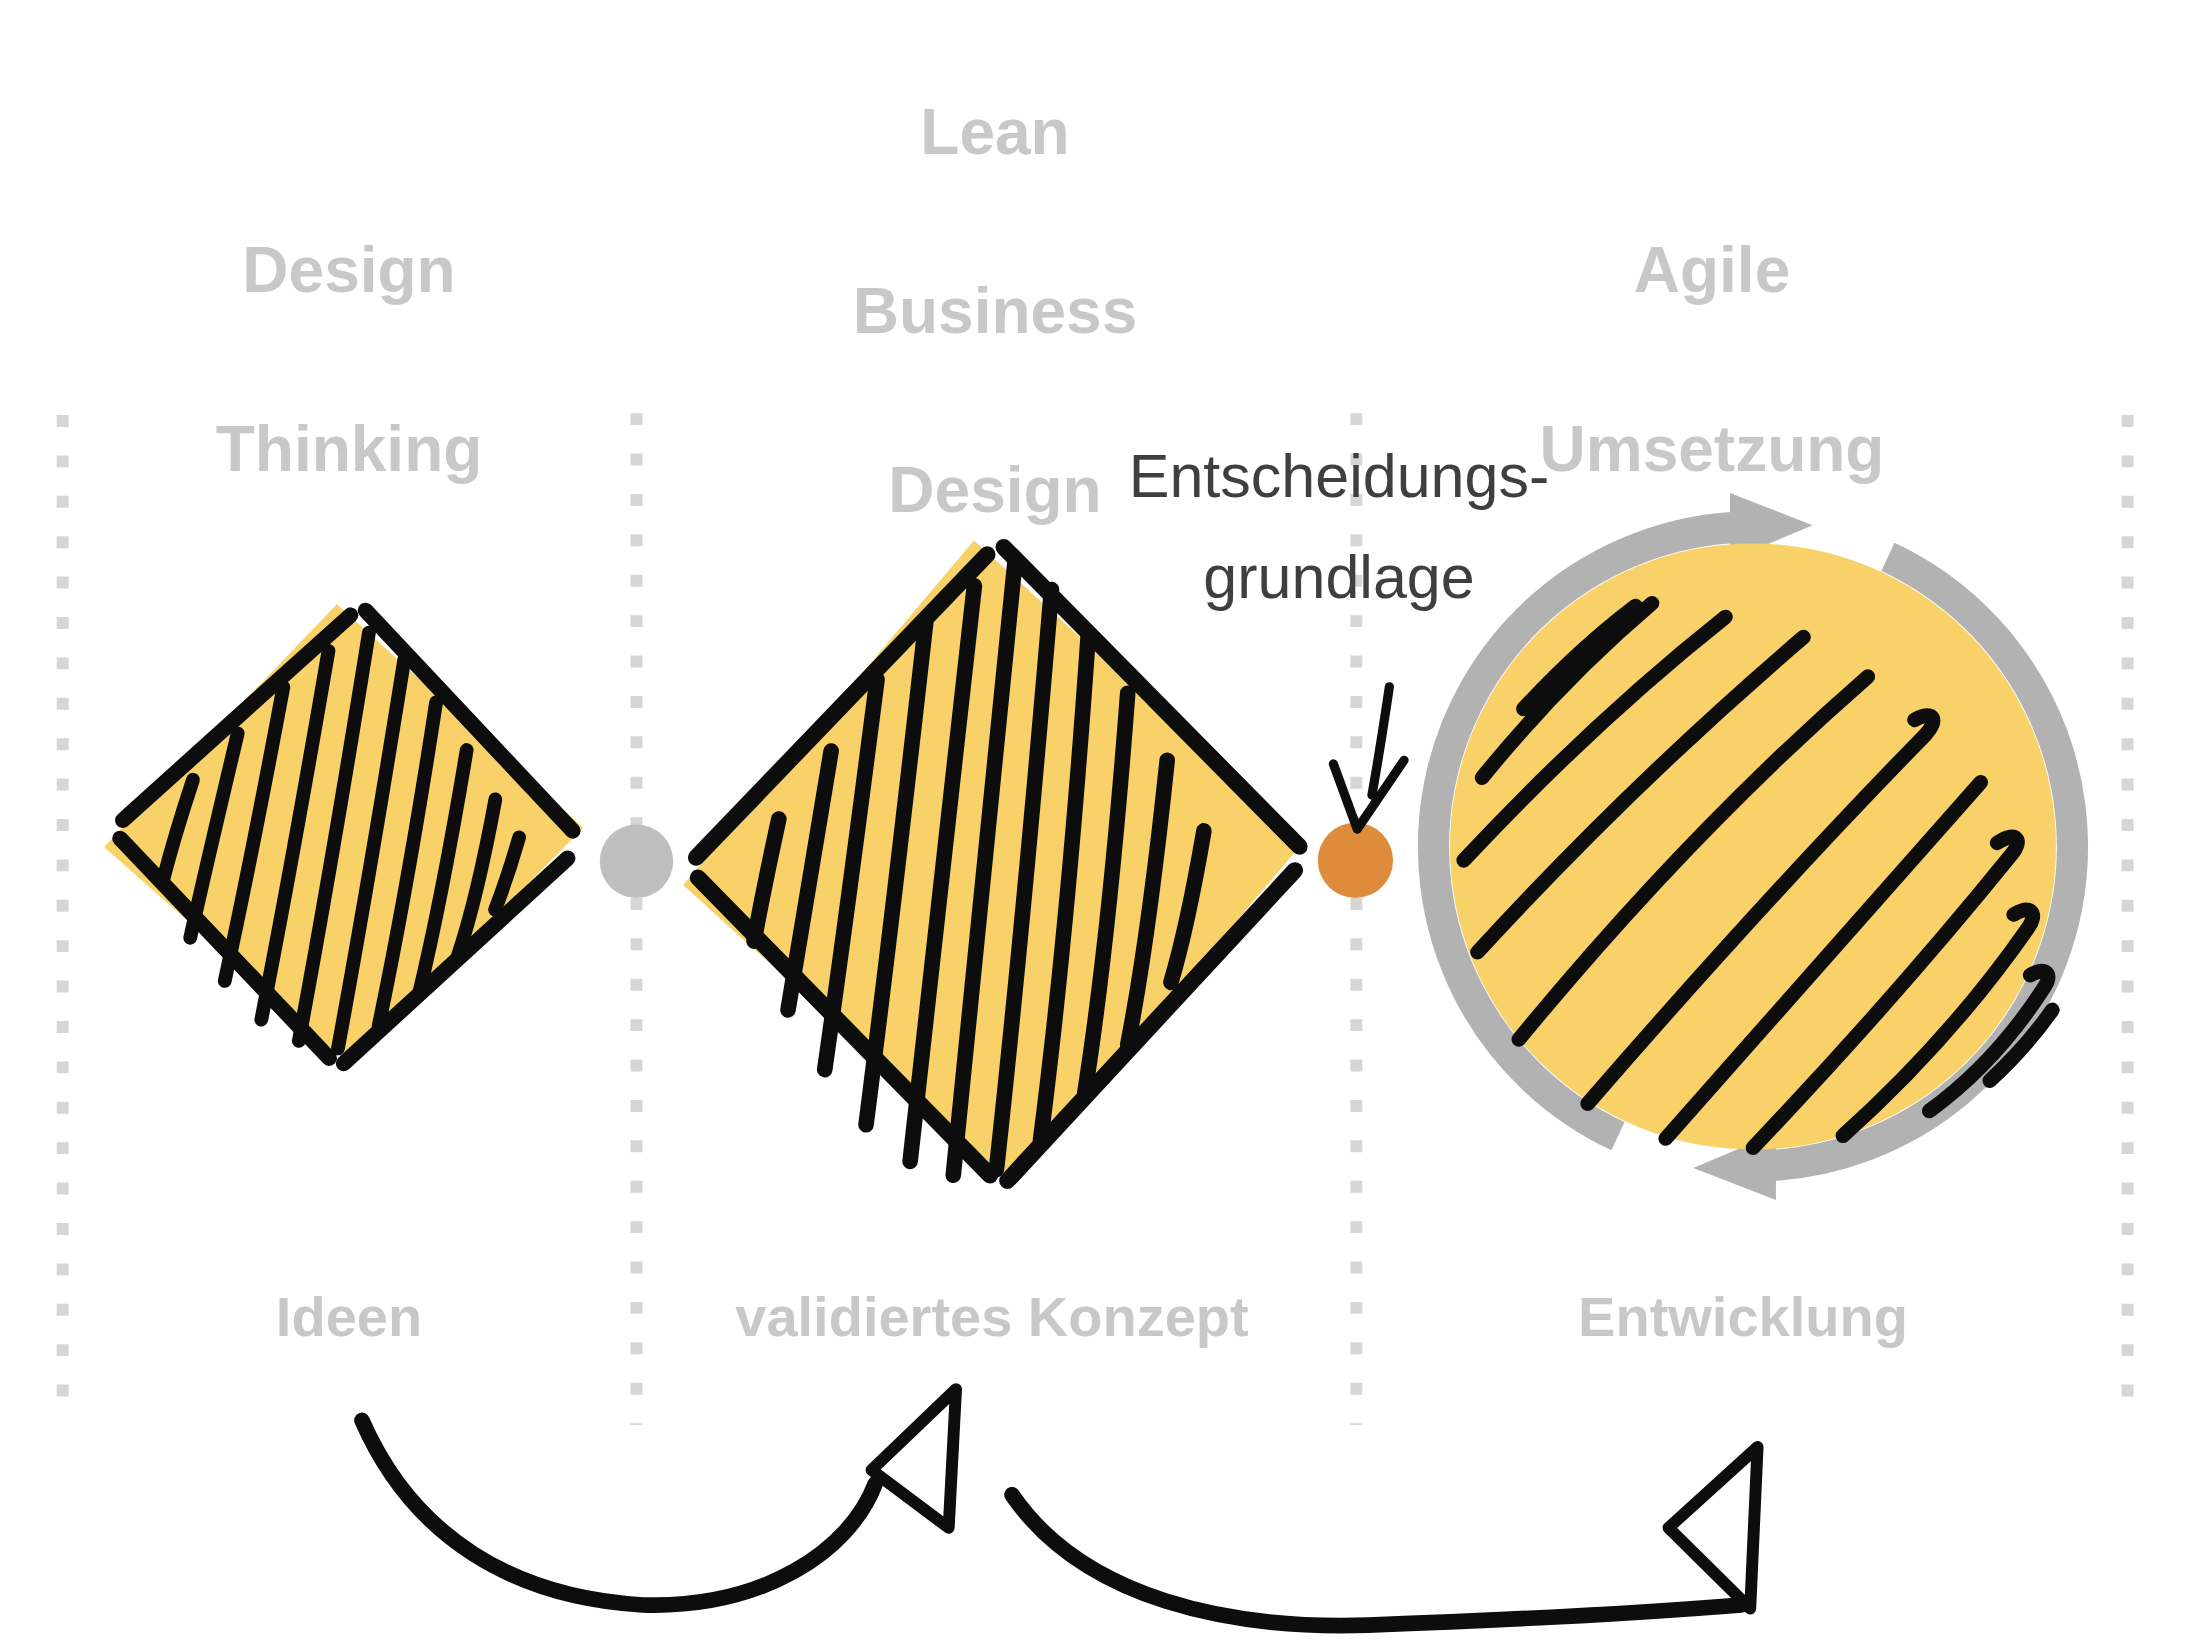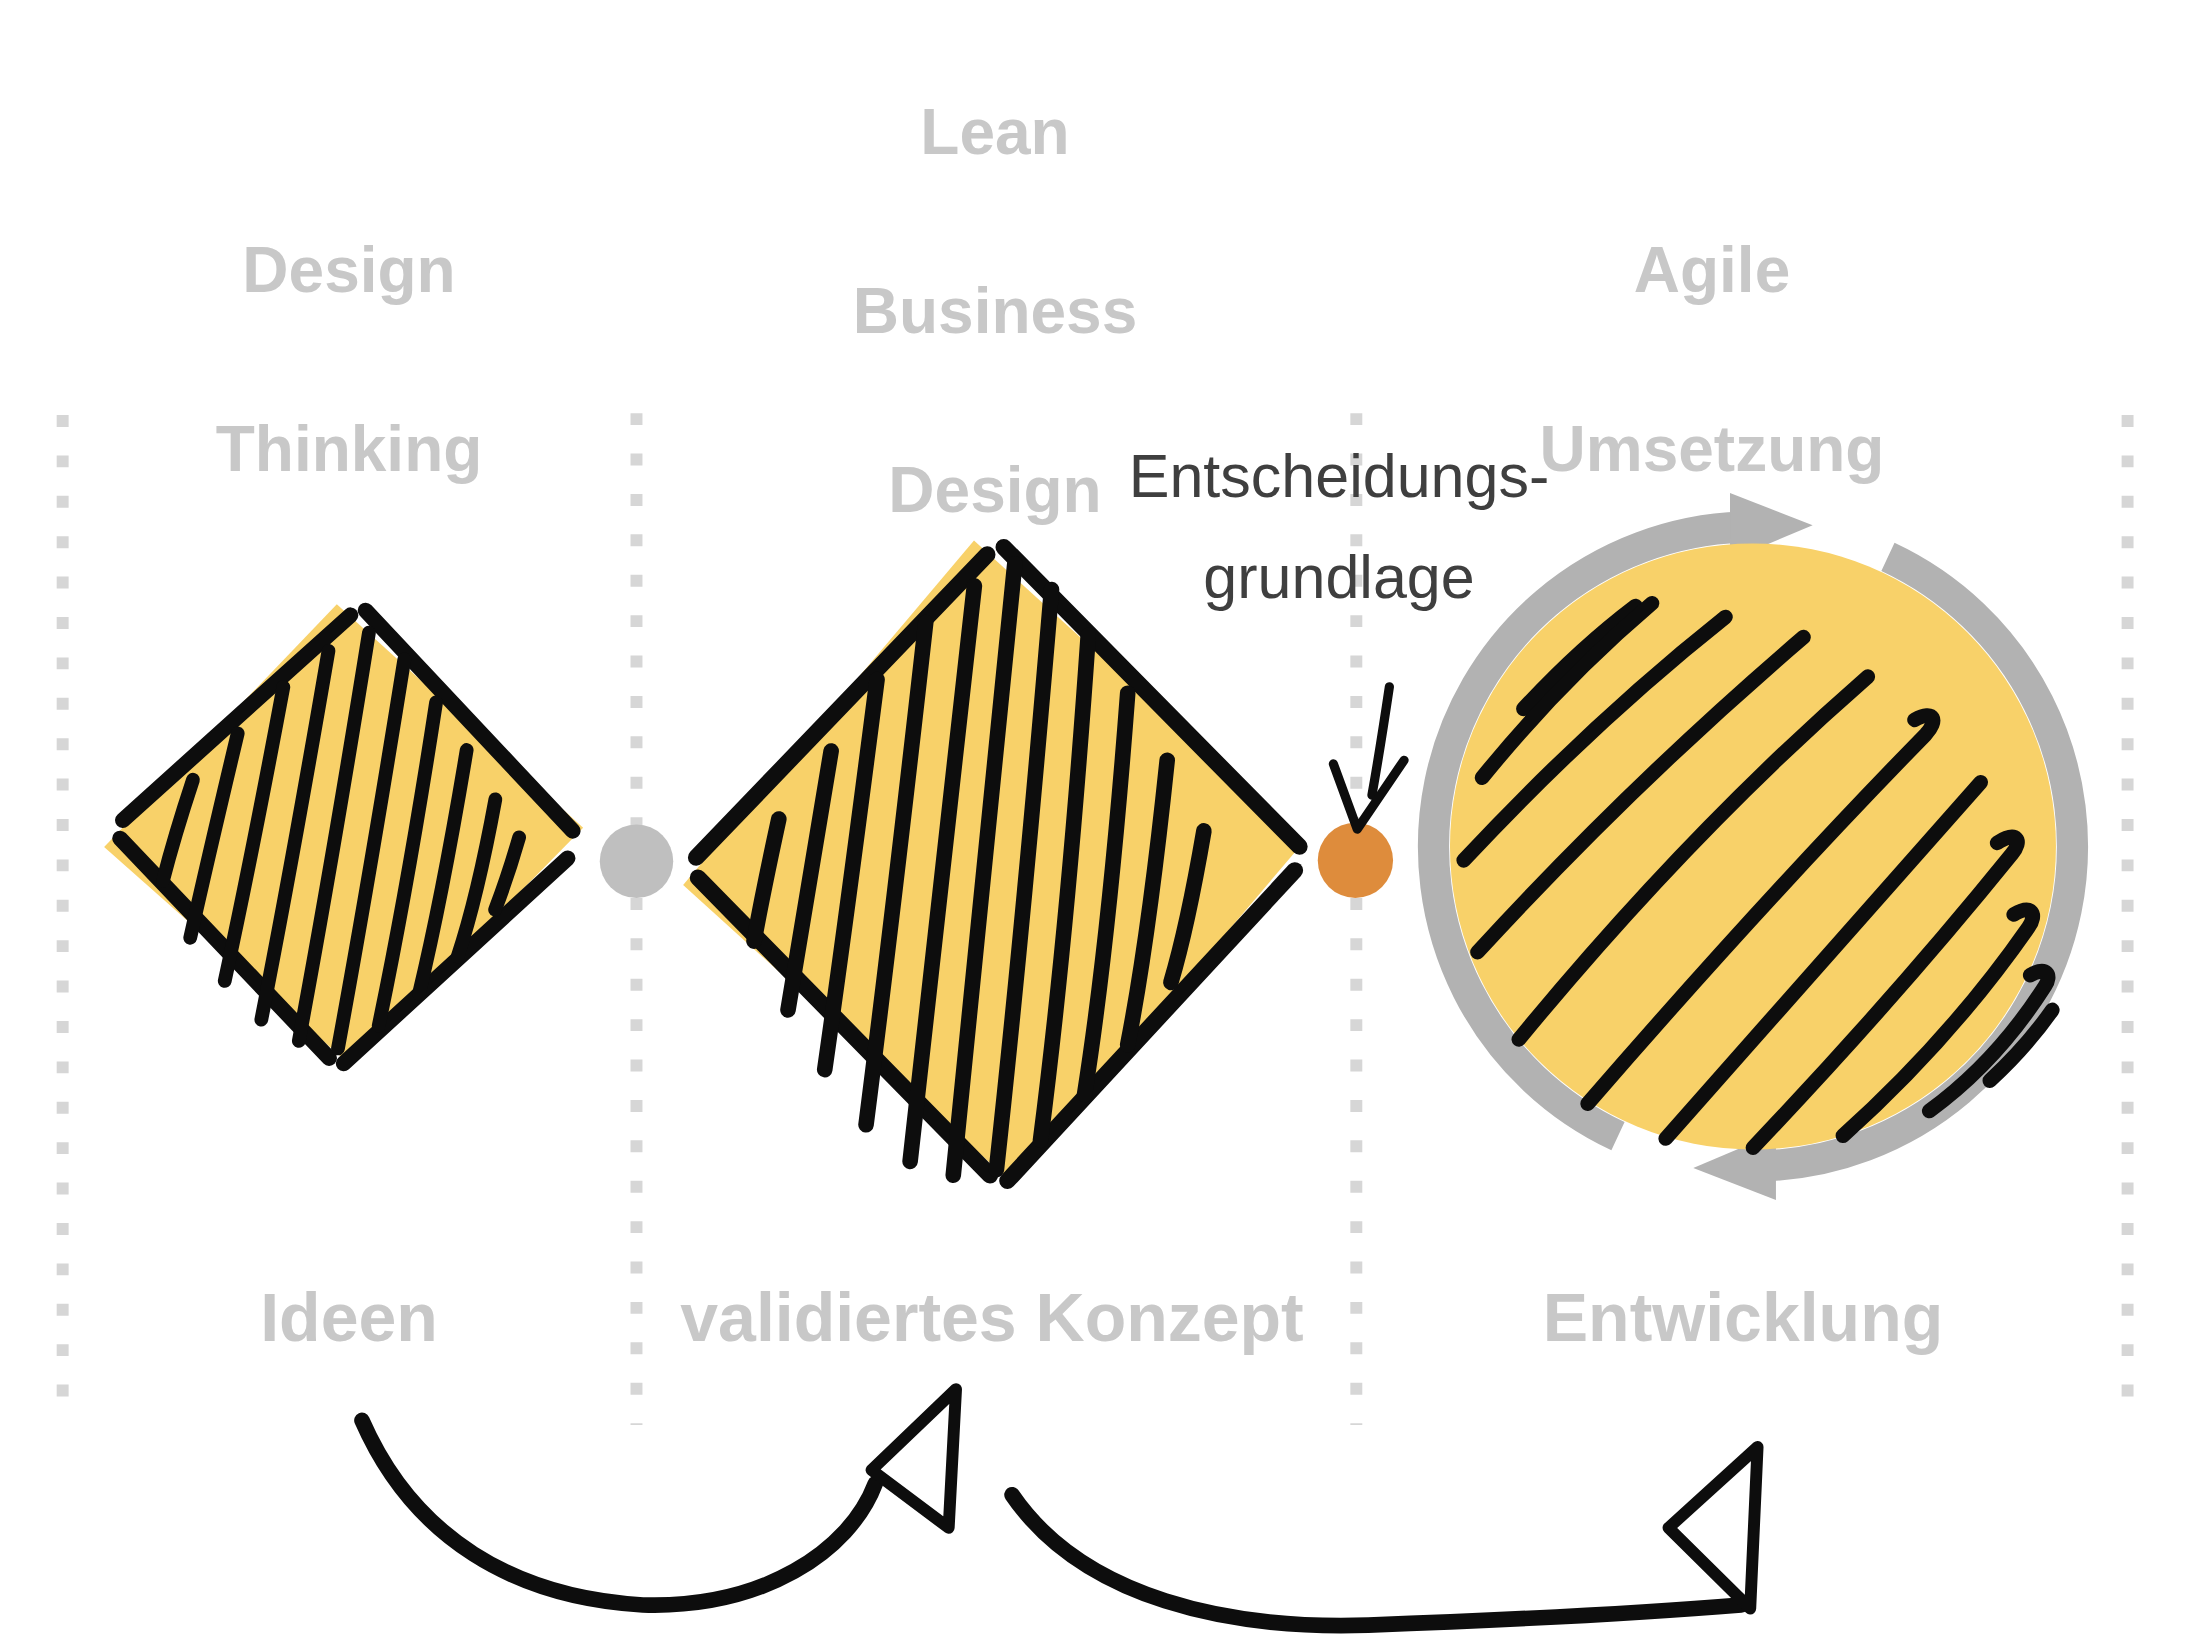--- a/index.html
+++ b/index.html
@@ -12,21 +12,21 @@
     font-family:"Liberation Sans", sans-serif;
   }
   .stage svg{position:absolute;left:0;top:0;}
   .phase-title{
     position:absolute;transform:translateX(-50%);
     color:var(--textgray);font-weight:700;font-size:64px;line-height:179px;
     text-align:center;white-space:pre-line;letter-spacing:0px;
   }
   .phase-label{
     position:absolute;transform:translateX(-50%);
-    color:var(--textgray);font-weight:700;font-size:68px;line-height:70px;
+    color:var(--textgray);font-weight:700;font-size:56px;line-height:70px;
     text-align:center;white-space:nowrap;
   }
   .annotation{
     position:absolute;transform:translateX(-50%);
     color:var(--anngray);font-weight:400;font-size:61px;line-height:101px;
     text-align:center;white-space:pre-line;
   }
 </style>
 </head>
 <body>

